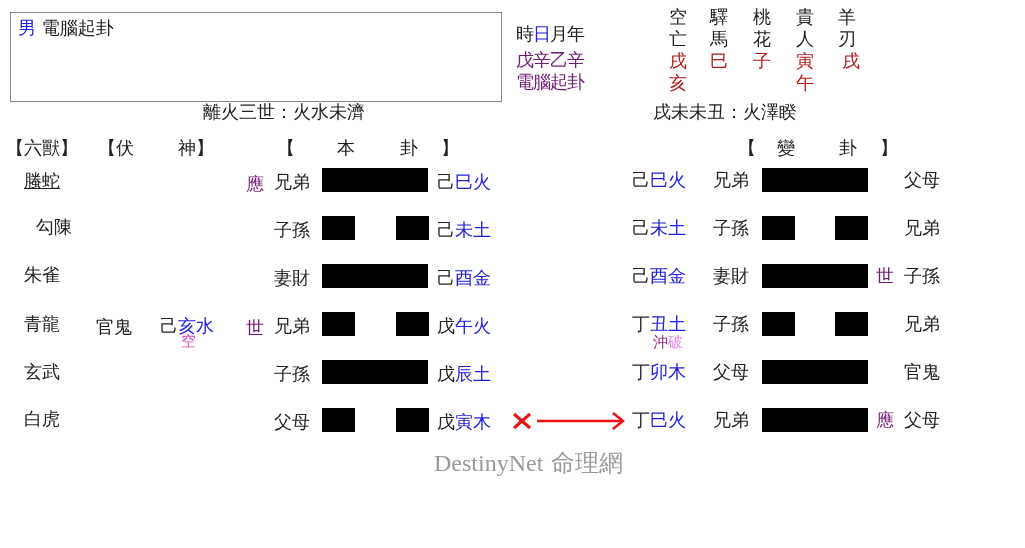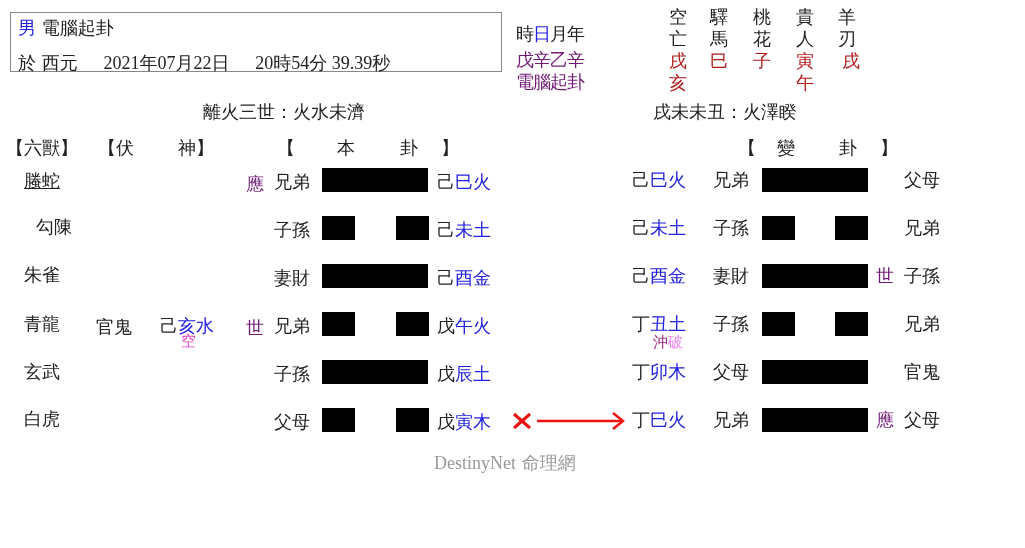--- a/index.html
+++ b/index.html
@@ -1,44 +1,39 @@
 <!DOCTYPE html>
 <html><head>
 <meta charset="utf-8">
 <style>
   html, body { margin:0; padding:0; background:#ffffff; }
   body { width:1025px; height:548px; position:relative; overflow:hidden;
          font-family:"DejaVu Sans", "Liberation Sans", sans-serif; color:#222; }
   .abs { position:absolute; white-space:nowrap; }
-  .info-box { position:absolute; left:10px; top:12px; width:492px; height:60px;
+  .info-box { position:absolute; left:10px; top:12px; width:492px; height:90px;
               border:1px solid #888; box-sizing:border-box; }
   .t18 { font-size:18px; line-height:22px; }
   .blue { color:#2020e0; }
   .red { color:#701a75; }
   .dred { color:#b01818; }
   .pink { color:#e040c0; }
   .purple { color:#9a2080; }
   .lpink { color:#ee80ee; }
   .gray { color:#9a9a9a; }
   .bar { position:absolute; background:#000; height:24px; }
   .shensha-col { position:absolute; width:22px; text-align:center; font-size:18px; line-height:22px; }
   .serif { font-family:"Liberation Serif", "DejaVu Serif", serif; }
 </style>
 </head>
 <body>
 
 <div class="info-box">
   <div class="abs t18" style="left:7px; top:4px;">
     <span class="blue">男</span>
     <span>電腦起卦</span>
-  </div>
-  <div class="abs t18" style="left:7px; top:39px;">
-    <span>於 西元</span>
-    <span class="serif" style="margin-left:20px;">2021年07月22日</span>
-    <span class="serif" style="margin-left:20px;">20時54分 39.39秒</span>
   </div>
 </div>
 
 <div class="abs t18" style="left:516px; top:0; letter-spacing:-1px;margin-top:23px;">
   <span>時</span><span class="blue">日</span><span>月</span><span>年</span>
 </div>
 <div class="abs t18 red" style="left:516px; top:49px; letter-spacing:-1px;">戊辛乙辛</div>
 <div class="abs t18 red" style="left:516px; top:71px; letter-spacing:-1px;">電腦起卦</div>
 
 <div class="shensha-col" style="left:667px; top:6px;">
@@ -163,16 +158,16 @@
     <line x1="27" y1="13" x2="112" y2="13" stroke="#ee1111" stroke-width="2.5"></line>
     <polyline points="103,5 113,13 103,21" fill="none" stroke="#ee1111" stroke-width="2.5"></polyline>
   </svg>
   <div class="abs t18" style="left:632px; top:409px;"><span>丁</span><span class="blue">巳火</span></div>
   <div class="abs t18" style="left:713px; top:409px;">兄弟</div>
   <div class="bar" style="left:762px; top:408px; width:106px;"></div>
   <div class="abs t18 red" style="left:876px; top:409px;">應</div>
   <div class="abs t18" style="left:904px; top:409px;">父母</div>
 </div>
 
-<div class="abs gray" style="left:434px; top:452px; font-size:18px; line-height:22px;">
+<div class="abs gray" style="left:434px; top:452px; font-size:24px; line-height:22px;">
   <span class="serif">DestinyNet</span>
   <span>命理網</span>
 </div>
 
 </body></html>

